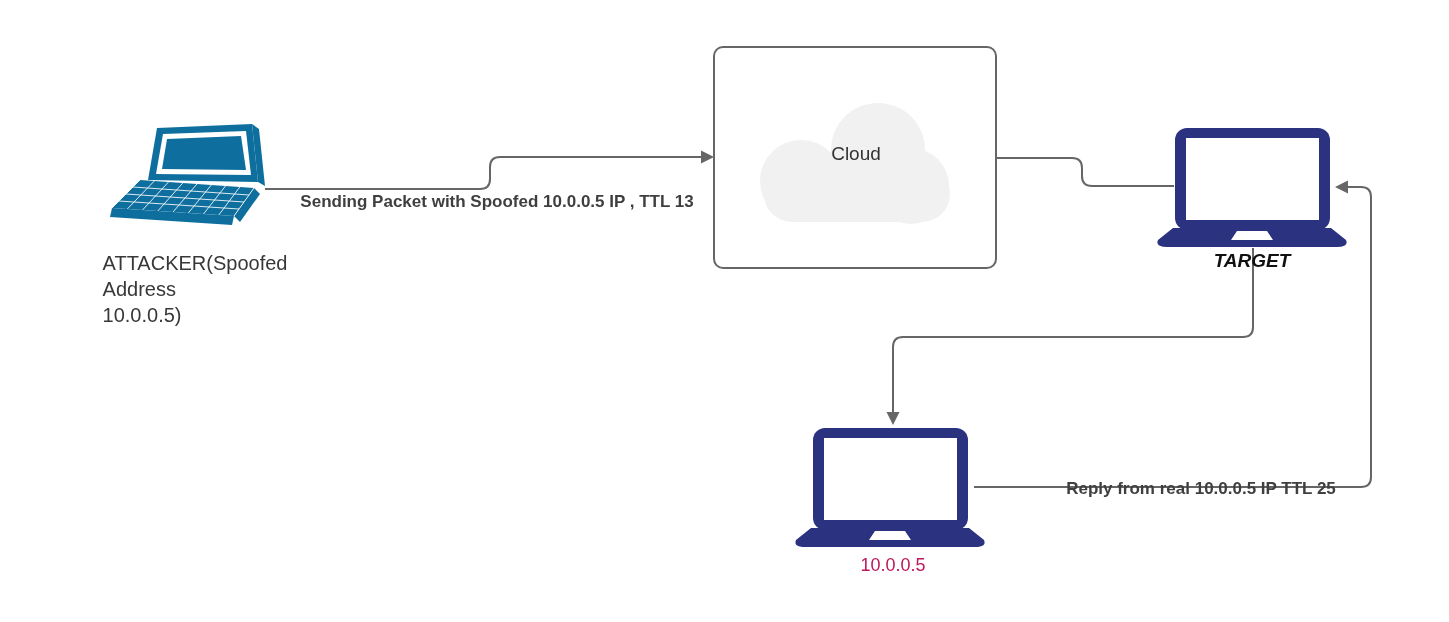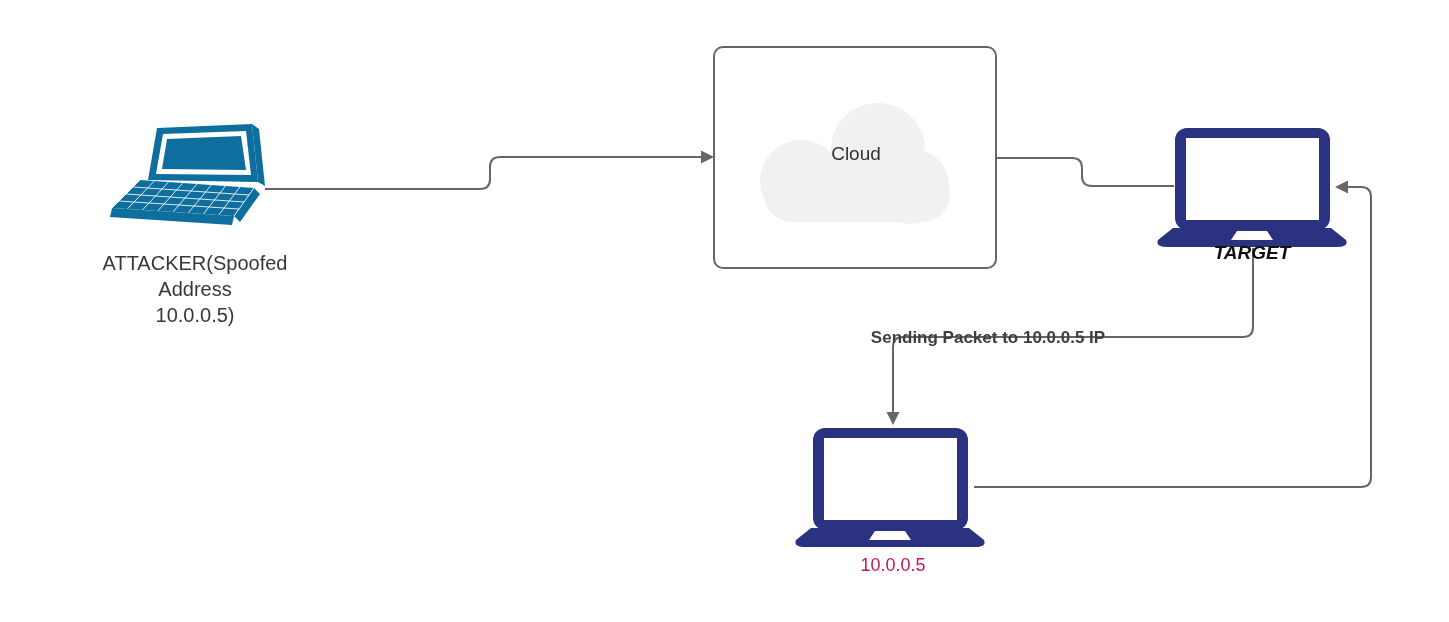--- a/index.html
+++ b/index.html
@@ -12,21 +12,21 @@
   }
   .layer{position:absolute;left:0;top:0;}
   .label{
     position:absolute;
     transform:translateX(-50%);
     white-space:nowrap;
     color:#333333;
     z-index:3;
   }
   .node-label{font-size:20px;line-height:26px;color:#383838;}
-  .multiline{white-space:pre-line;text-align:center;}
+  .multiline{white-space:pre-line;}
   .cloud-label{font-size:19px;color:#333333;text-align:center;}
   .target-label{font-size:19px;font-weight:bold;font-style:italic;color:#111111;}
   .host-label{font-size:18px;color:#be185d;}
   .edge-label{font-size:17px;font-weight:bold;color:#3f3f3f;}
   .edge-path{fill:none;stroke-width:2px;stroke-linejoin:round;}
 </style>
 </head>
 <body>
 
 <div class="canvas">
@@ -85,21 +85,22 @@
     <use href="#laptop-front" x="1157" y="128" width="190" height="120" fill="#2B3280"></use>
     <use href="#laptop-front" x="795" y="428" width="190" height="120" fill="#2B3280"></use>
   </svg>
 
   <div class="label node-label multiline" style="left:195px;top:250px;">ATTACKER(Spoofed
 Address
 10.0.0.5)</div>
 
   <div class="label cloud-label" style="left:856px;top:143px;">Cloud</div>
 
-  <div class="label target-label" style="left:1252px;top:242px;">TARGET</div>
+  <div class="label target-label" style="left:1252px;top:250px;">TARGET</div>
 
   <div class="label host-label" style="left:893px;top:555px;">10.0.0.5</div>
 
+  <div class="label edge-label" style="left:497px;top:192px;">Sending Packet with Spoofed 10.0.0.5 IP , TTL 13</div>
 
-  <div class="label edge-label" style="left:988px;top:328px;">Sending Packet to 10.0.0.5 IP</div>
 
+  <div class="label edge-label" style="left:1201px;top:479px;">Reply from real 10.0.0.5 IP TTL 25</div>
 
 </div>
 
 </body></html>

